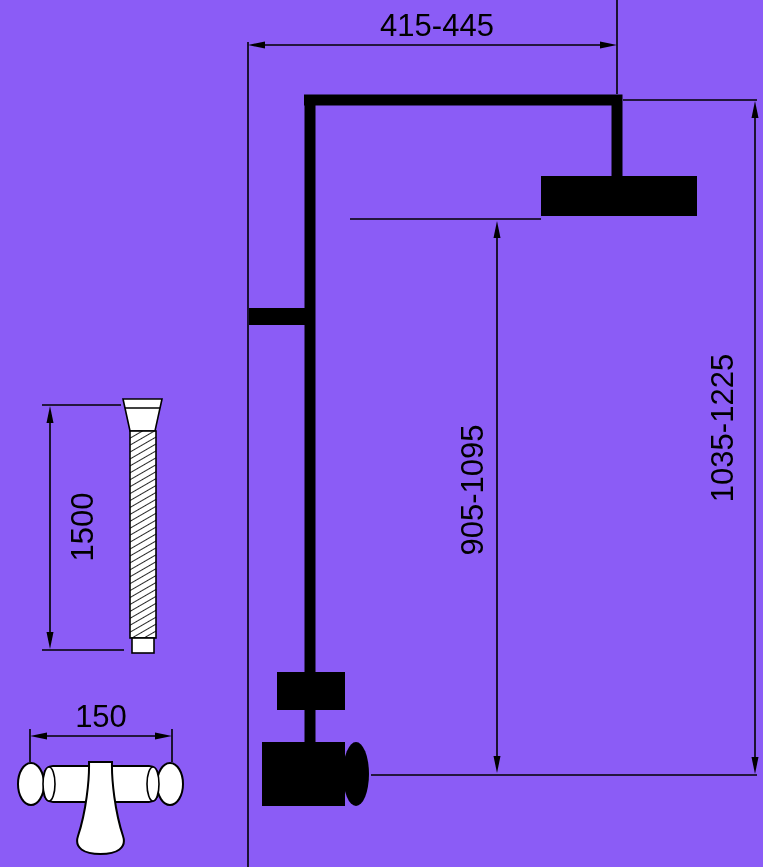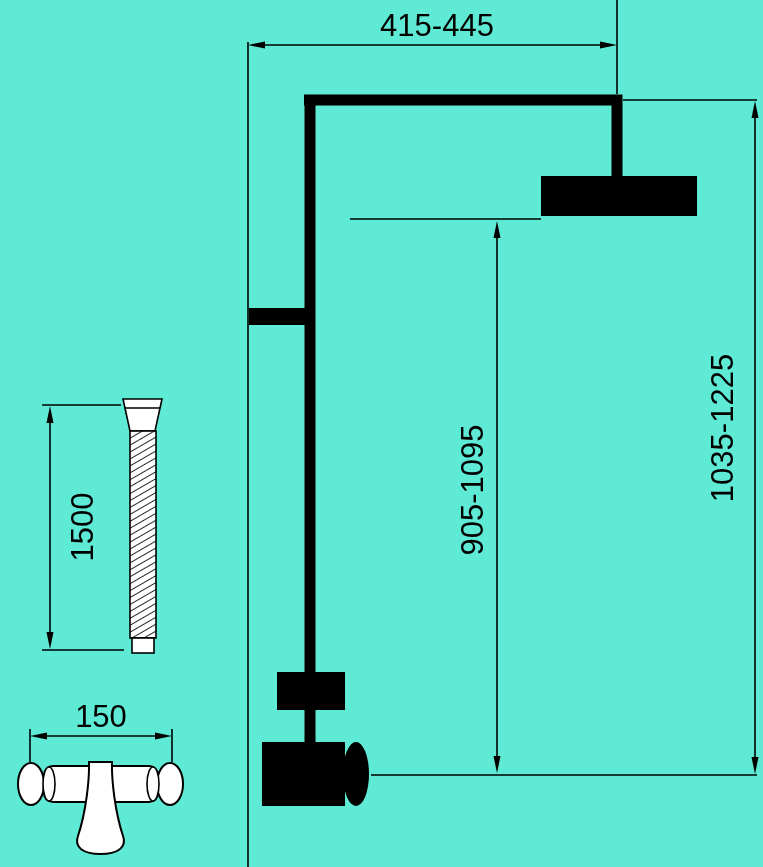--- a/index.html
+++ b/index.html
@@ -1,20 +1,20 @@
 <!DOCTYPE html>
 <html><head>
 <meta charset="utf-8">
 <style>
   html, body { margin: 0; padding: 0; background: #ffffff; }
   .stage {
     position: relative;
     width: 763px;
     height: 867px;
-    background: #5eead4;
+    background: #8b5cf6;
     overflow: hidden;
     text-align: right;
   }
   svg { display: block; }
   .thin   { stroke: #000; stroke-width: 1.6; fill: none; }
   .pipe   { stroke: #000; stroke-width: 11; fill: none; }
   .solid  { fill: #000; stroke: none; }
   .arrow  { fill: #000; stroke: none; }
   .outl   { fill: #fff; stroke: #000; stroke-width: 2; }
   .outl15 { fill: #fff; stroke: #000; stroke-width: 1.6; }

